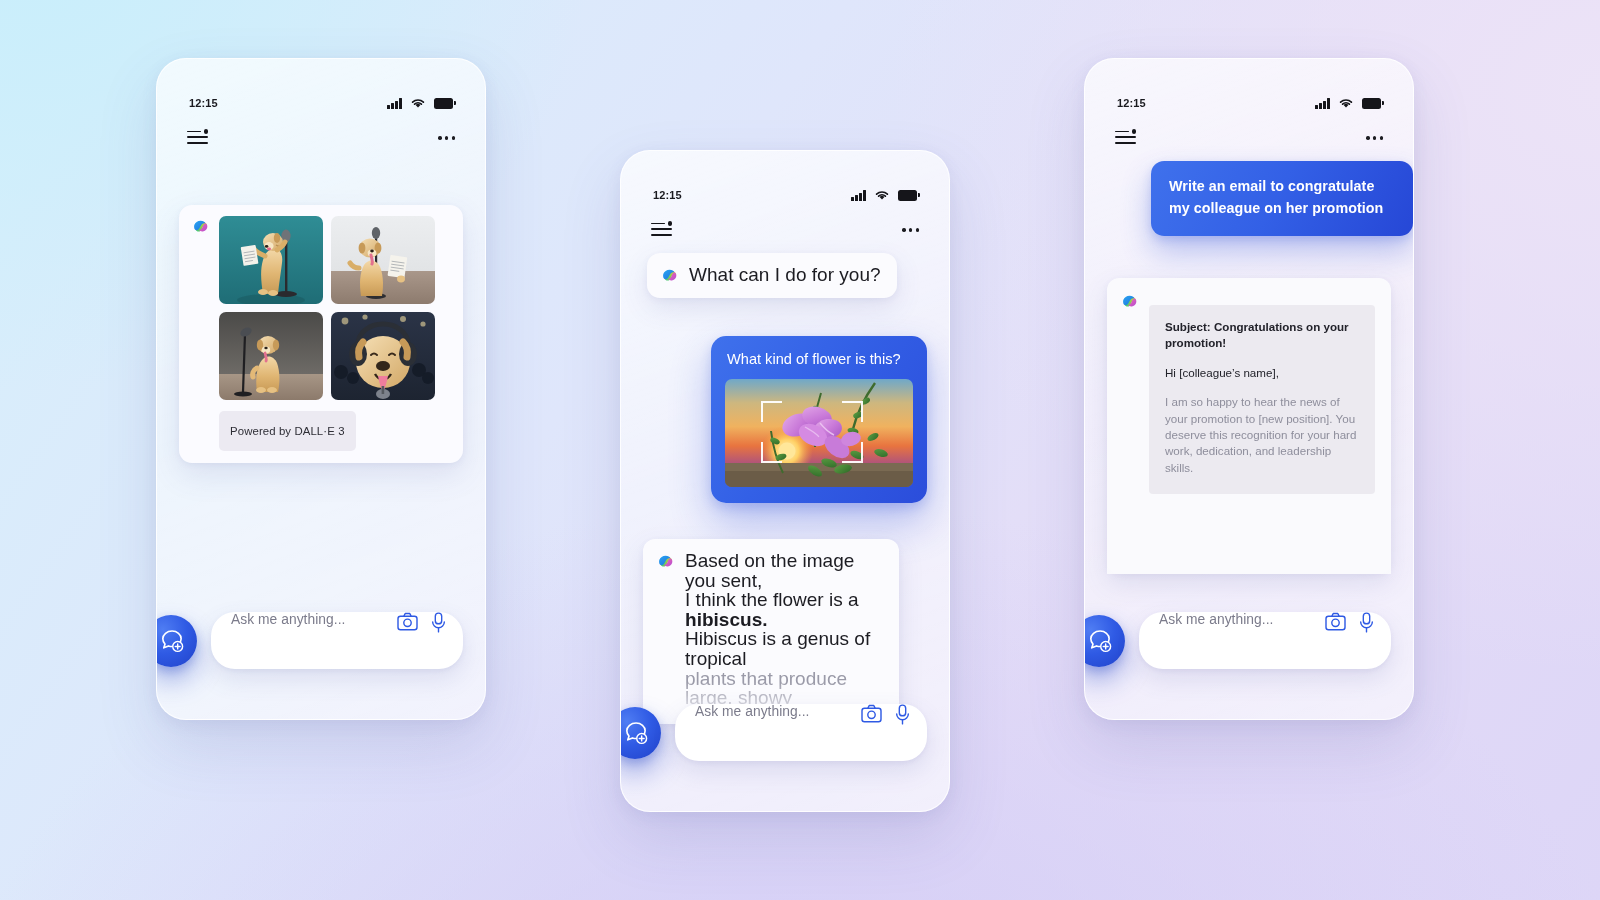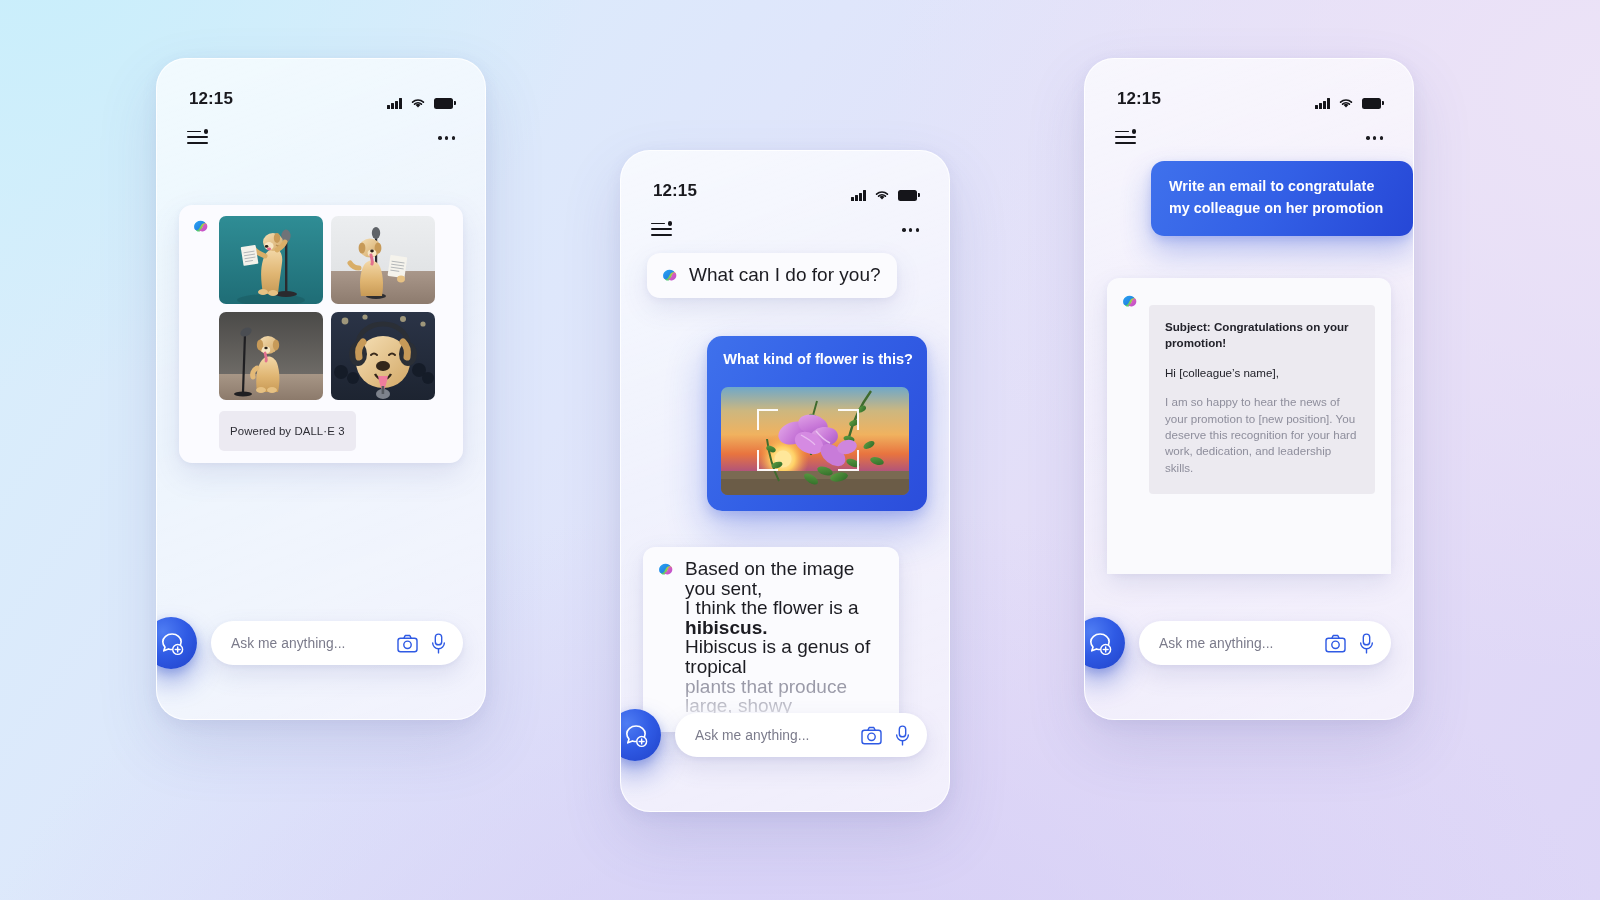--- a/index.html
+++ b/index.html
@@ -27,21 +27,21 @@
   .phone.p2 { left:620px;  top:150px; width:330px; height:662px;
               background: linear-gradient(160deg, rgba(255,255,255,.74) 0%, rgba(255,255,255,.52) 45%, rgba(255,255,255,.64) 100%); }
   .phone.p3 { left:1084px; top:58px;  width:330px; height:662px; }
 
   
   .statusbar {
     height: 56px; padding: 0 32px;
     display: flex; align-items: flex-end; justify-content: space-between;
     padding-bottom: 6px;
   }
-  .clock { font-size: 17px; font-weight: 700; color: #1a1a1f; letter-spacing: .1px; }
+  .clock { font-size: 11px; font-weight: 700; color: #1a1a1f; letter-spacing: .1px; }
   .sysicons { display: flex; align-items: flex-end; gap: 8px; }
   .bars { display: flex; align-items: flex-end; gap: 1.5px; height: 11px; }
   .bars i { width: 2.6px; background: #15151a; border-radius: .5px; display: block; }
   .bars i:nth-child(1){height:4px}.bars i:nth-child(2){height:6px}
   .bars i:nth-child(3){height:8.5px}.bars i:nth-child(4){height:11px}
   .batt { width: 19px; height: 11px; border-radius: 2.5px; background: #15151a; position: relative; }
   .batt::after { content:""; position:absolute; right:-2.6px; top:3.4px; width:2px; height:4px; background:#15151a; border-radius:0 1px 1px 0; }
 
   
   .appbar { height: 46px; padding: 0 30px; display: flex; align-items: center; justify-content: space-between; }
@@ -103,34 +103,34 @@
   
   .composer { position: absolute; left: 0; right: 0; display: flex; align-items: center; gap: 14px; padding-left: 30px; }
   .fab {
     width: 52px; height: 52px; flex: 0 0 52px; border-radius: 50%;
     background: radial-gradient(circle at 34% 28%, #4f7df3 0%, #2f5ae4 48%, #2142c9 100%);
     box-shadow: 0 14px 26px rgba(40,70,200,.38), 0 4px 10px rgba(40,70,200,.25);
     display: flex; align-items: center; justify-content: center;
     margin-left: -42px;
   }
   .inputbar {
-    flex: 1; height: 44px; background: #fff; border-radius: 24px;
-    display: flex; align-items: center; padding: 0 17px 0 20px; gap: 13px;
+    flex: 1; height: 57px; background: #fff; border-radius: 24px;
+    display: flex; align-items: flex-start; padding: 0 17px 0 20px; gap: 13px;
     box-shadow: 0 10px 24px rgba(86,92,160,.14), 0 2px 5px rgba(86,92,160,.08);
     margin-right: 22px;
   }
   .ph { flex: 1; font-size: 13.8px; color: #7b7b8b; letter-spacing: .05px; }
 
   
   .bubble-photo {
     background: linear-gradient(125deg, #3f71ec 0%, #3360e6 45%, #2b4ddb 100%);
     border-radius: 15px; padding: 15px 14px 16px 14px;
     box-shadow: 0 20px 40px rgba(47,79,214,.32), 0 5px 12px rgba(47,79,214,.2);
   }
-  .bubble-photo .q { color: #fff; font-size: 14.6px; font-weight: 700; margin-bottom: 20px; padding-left: 2px; }
+  .bubble-photo .q { color: #fff; font-size: 14.6px; font-weight: 400; margin-bottom: 12px; padding-left: 2px; }
   .photo { width: 188px; height: 108px; border-radius: 7px; overflow: hidden; position: relative; }
   .brackets { position: absolute; inset: 0; }
   .brackets span { position: absolute; width: 21px; height: 21px; border: 2px solid rgba(255,255,255,.95); }
   .brackets span:nth-child(1){ left:36px; top:22px; border-right:0; border-bottom:0; }
   .brackets span:nth-child(2){ right:50px; top:22px; border-left:0; border-bottom:0; }
   .brackets span:nth-child(3){ left:36px; bottom:24px; border-right:0; border-top:0; }
   .brackets span:nth-child(4){ right:50px; bottom:24px; border-left:0; border-top:0; }
 
   
   .fade-card { position: relative; overflow: hidden; }

